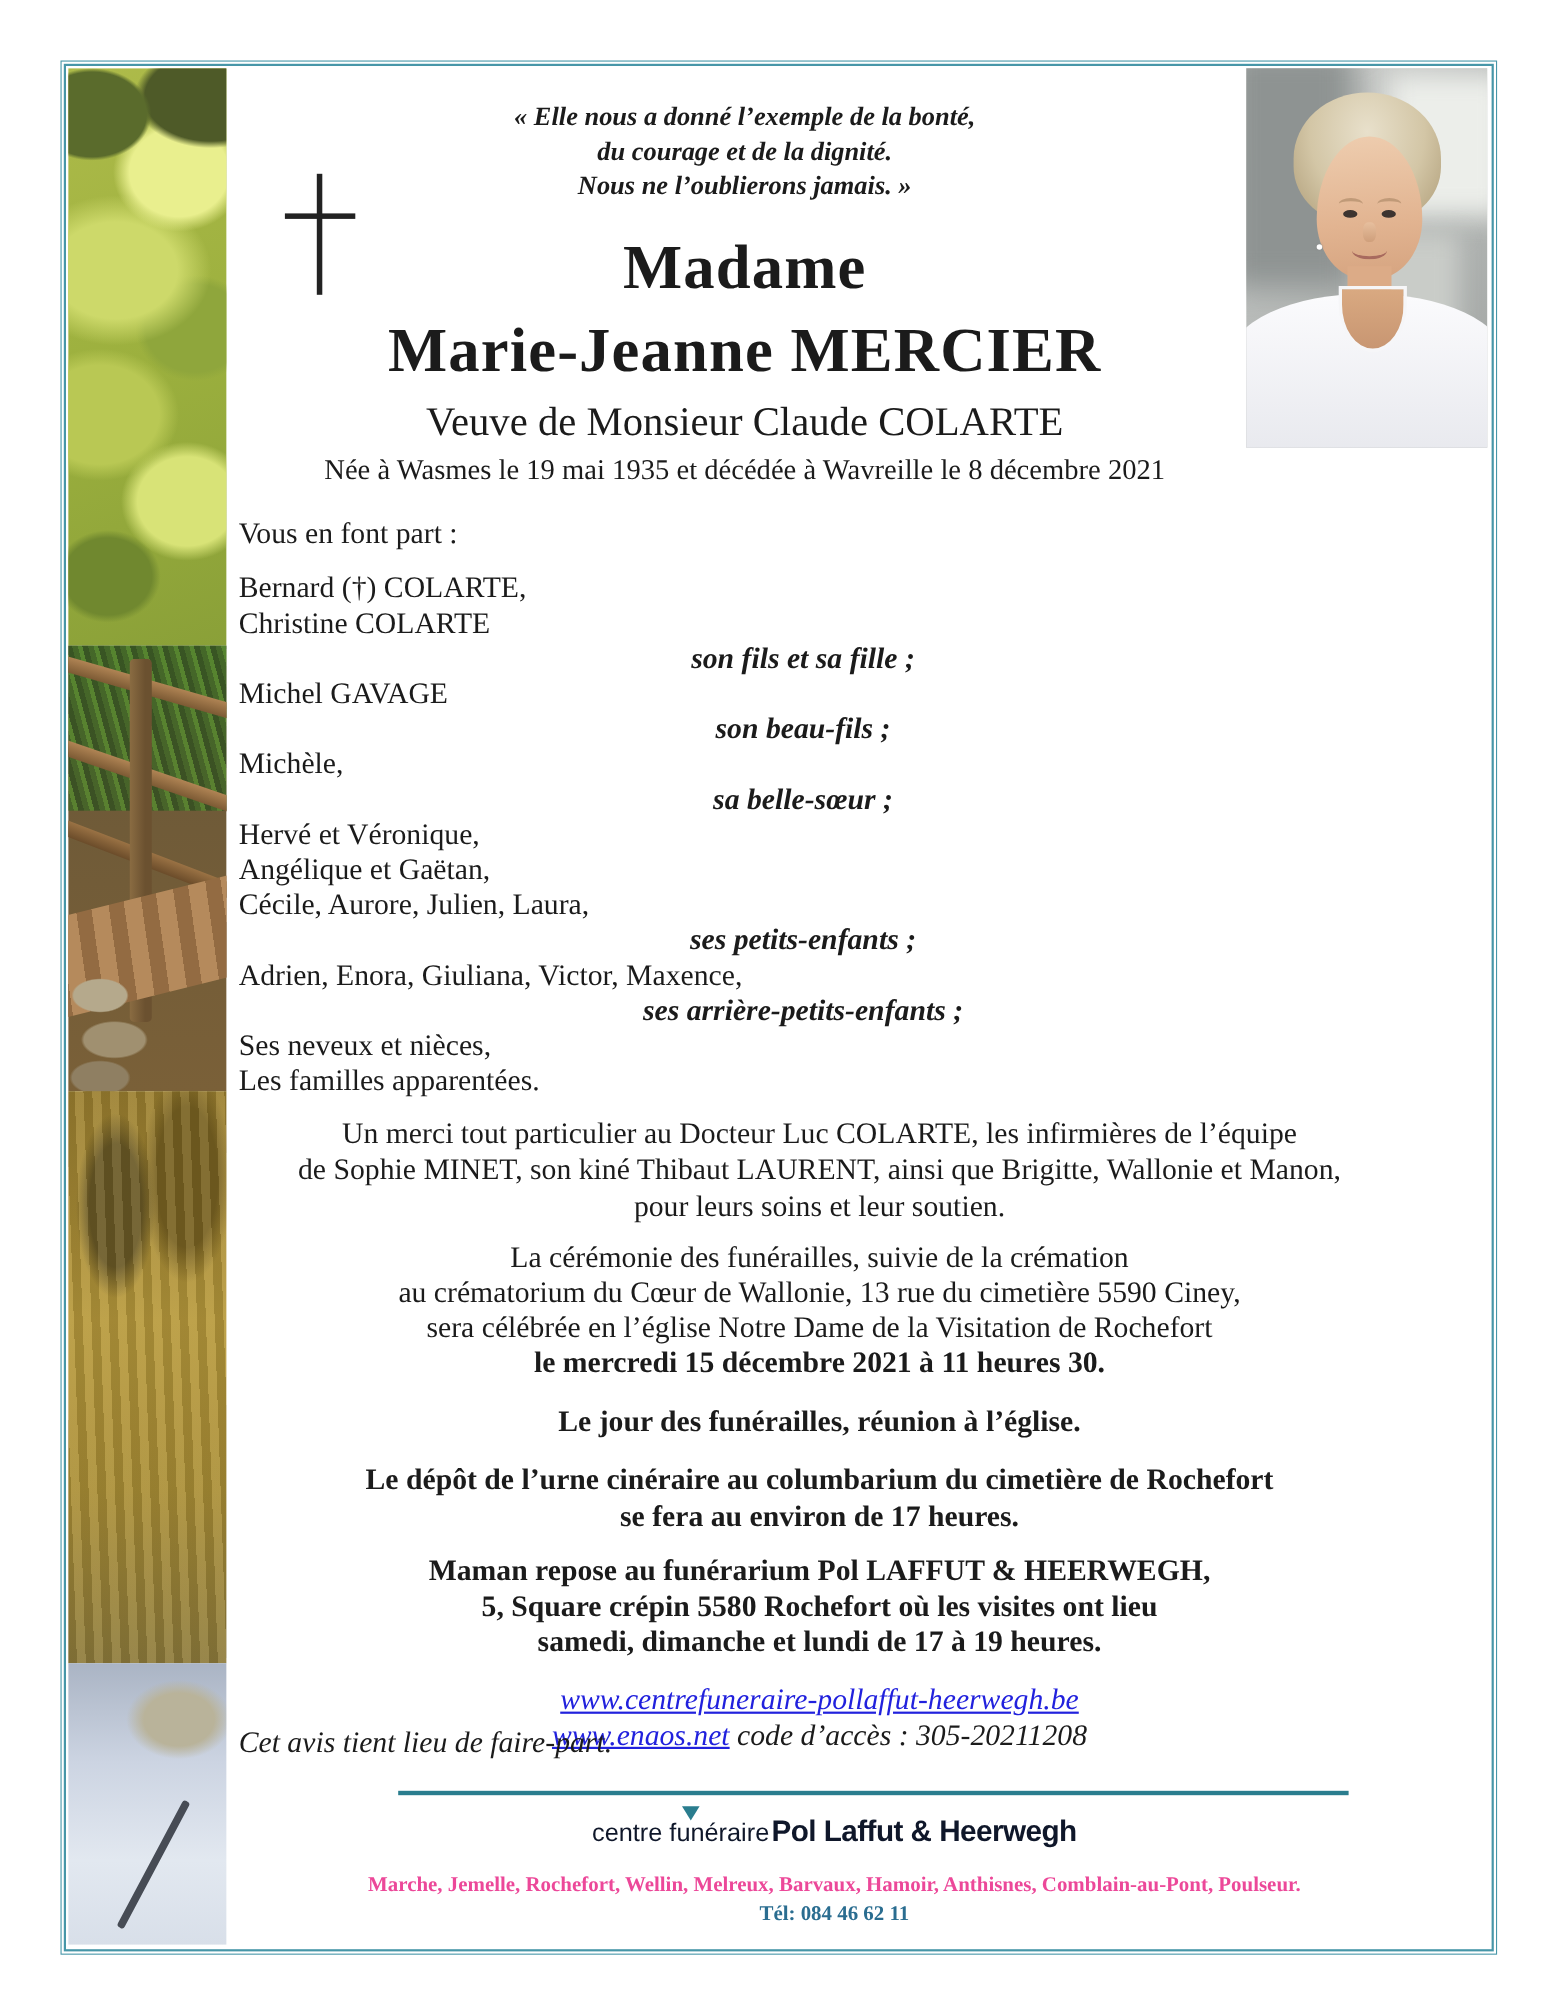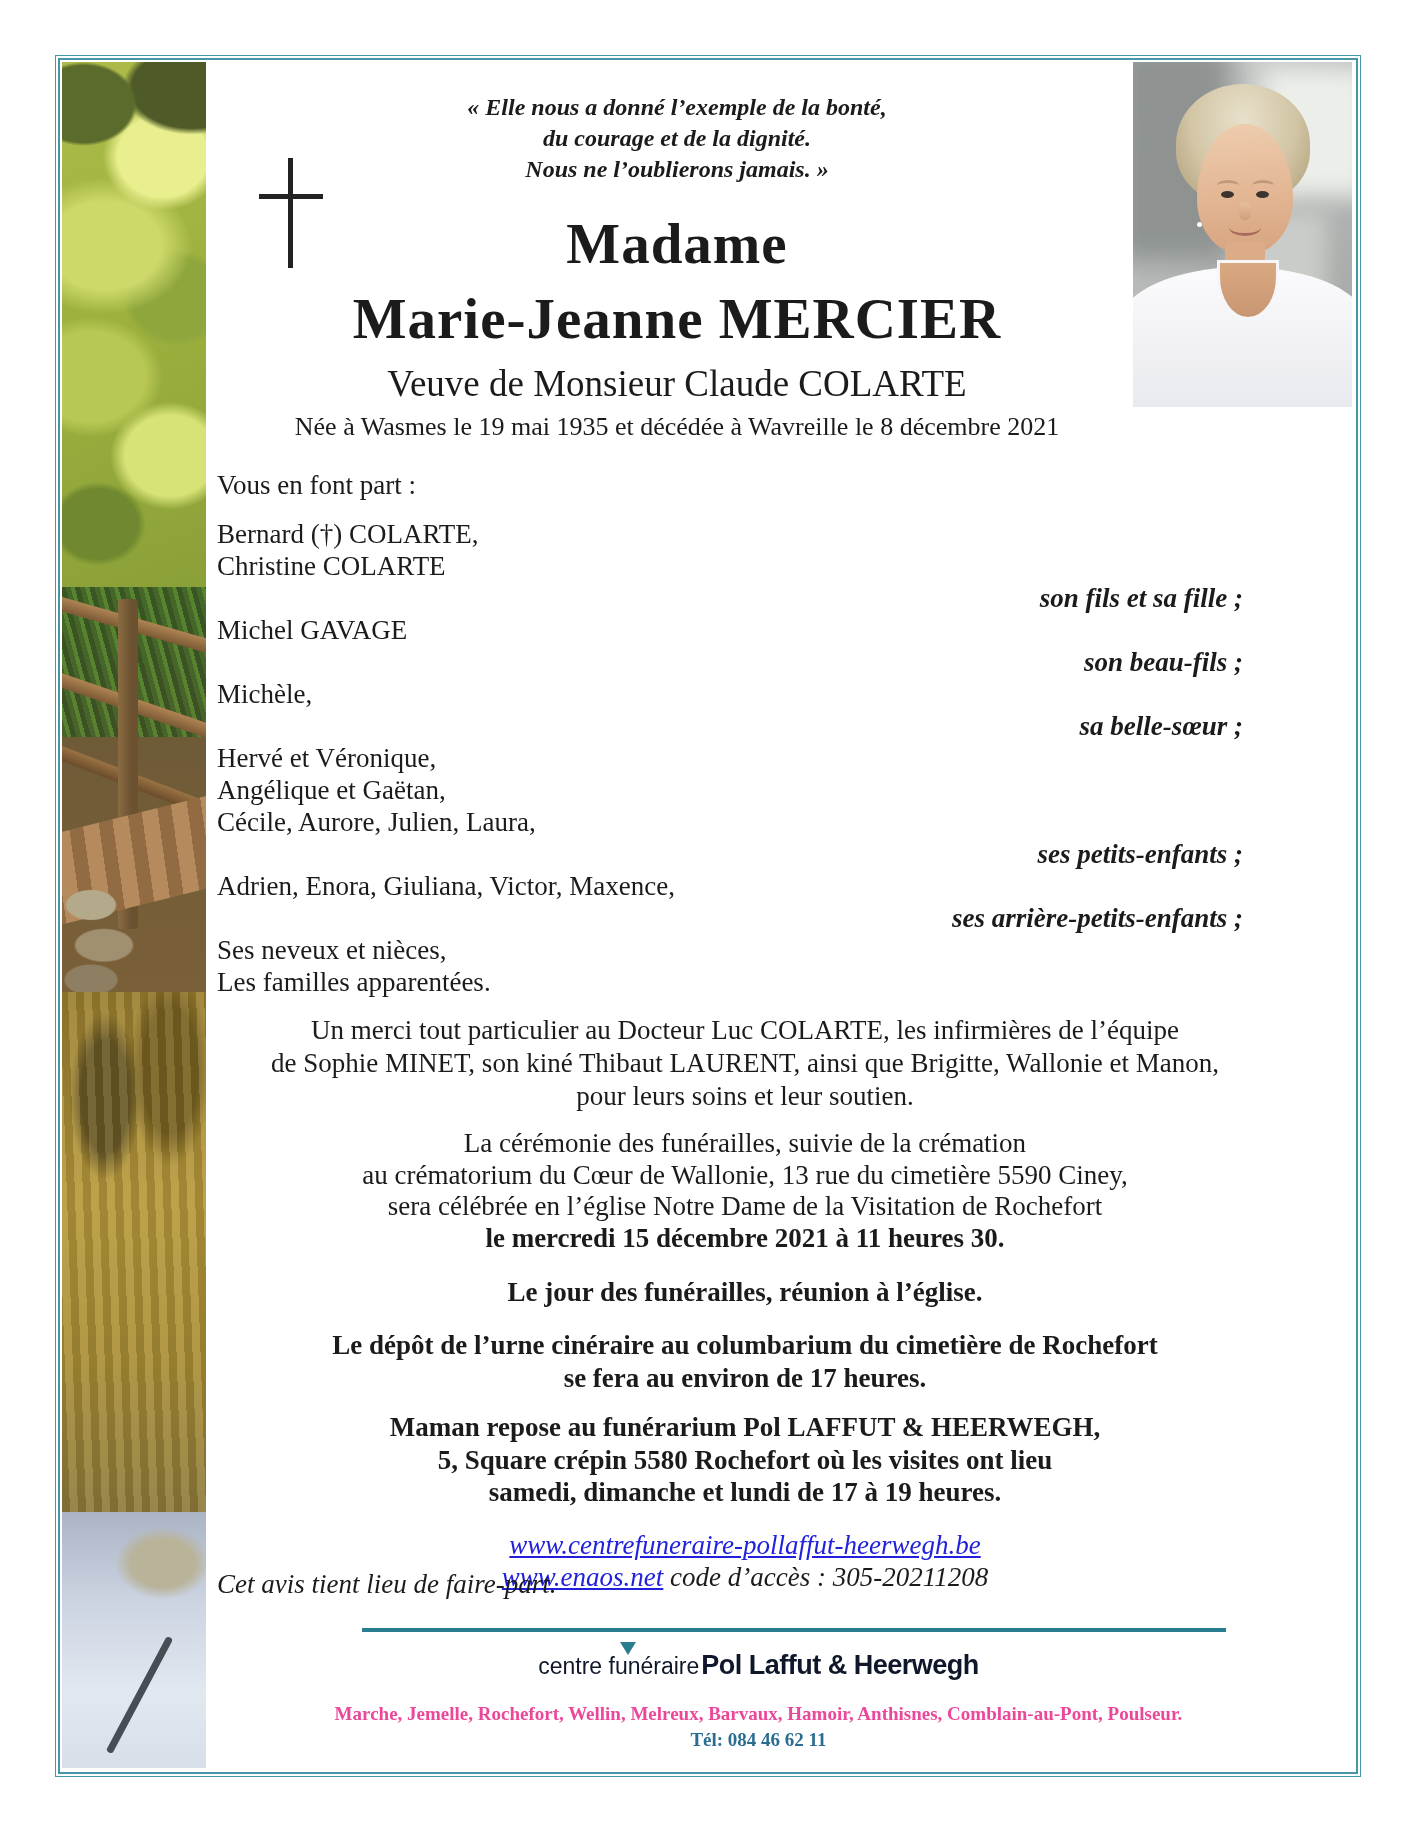--- a/index.html
+++ b/index.html
@@ -85,21 +85,21 @@
   .cross .h{left:0;top:36px;width:64px;height:5px;}
   
   .hdr{position:absolute;left:217px;top:92px;width:920px;text-align:center;}
   .quote{font-style:italic;font-size:24px;line-height:31px;font-weight:bold;}
   .t-madame{font-size:57px;font-weight:bold;line-height:74px;margin-top:22px;letter-spacing:1px;}
   .t-name{font-size:57px;font-weight:bold;line-height:76px;letter-spacing:1px;}
   .t-widow{font-size:37px;line-height:46px;margin-top:4px;}
   .t-life{font-size:26px;line-height:40px;}
   .vous{position:absolute;left:217px;top:470px;font-size:27px;}
   .family{position:absolute;left:217px;top:518px;width:1026px;font-size:27px;line-height:32px;}
-  .family .rel{text-align:right;font-weight:bold;font-style:italic;}
+  .family .rel{text-align:center;font-weight:bold;font-style:italic;}
   .cpar{position:absolute;left:217px;width:1056px;text-align:center;font-size:27px;}
   .thanks{top:1014px;line-height:33px;}
   .ceremony{top:1128px;line-height:31.5px;}
   .bold{font-weight:bold;}
   .meeting{top:1276px;line-height:32px;font-weight:bold;}
   .urn{top:1329px;line-height:33px;font-weight:bold;}
   .repose{top:1411px;line-height:32.5px;font-weight:bold;}
   .links{top:1529px;line-height:32px;font-style:italic;}
   .links a{color:#2121dd;text-decoration:underline;cursor:pointer;}
   .notice{position:absolute;left:217px;top:1569px;font-size:27px;font-style:italic;}

